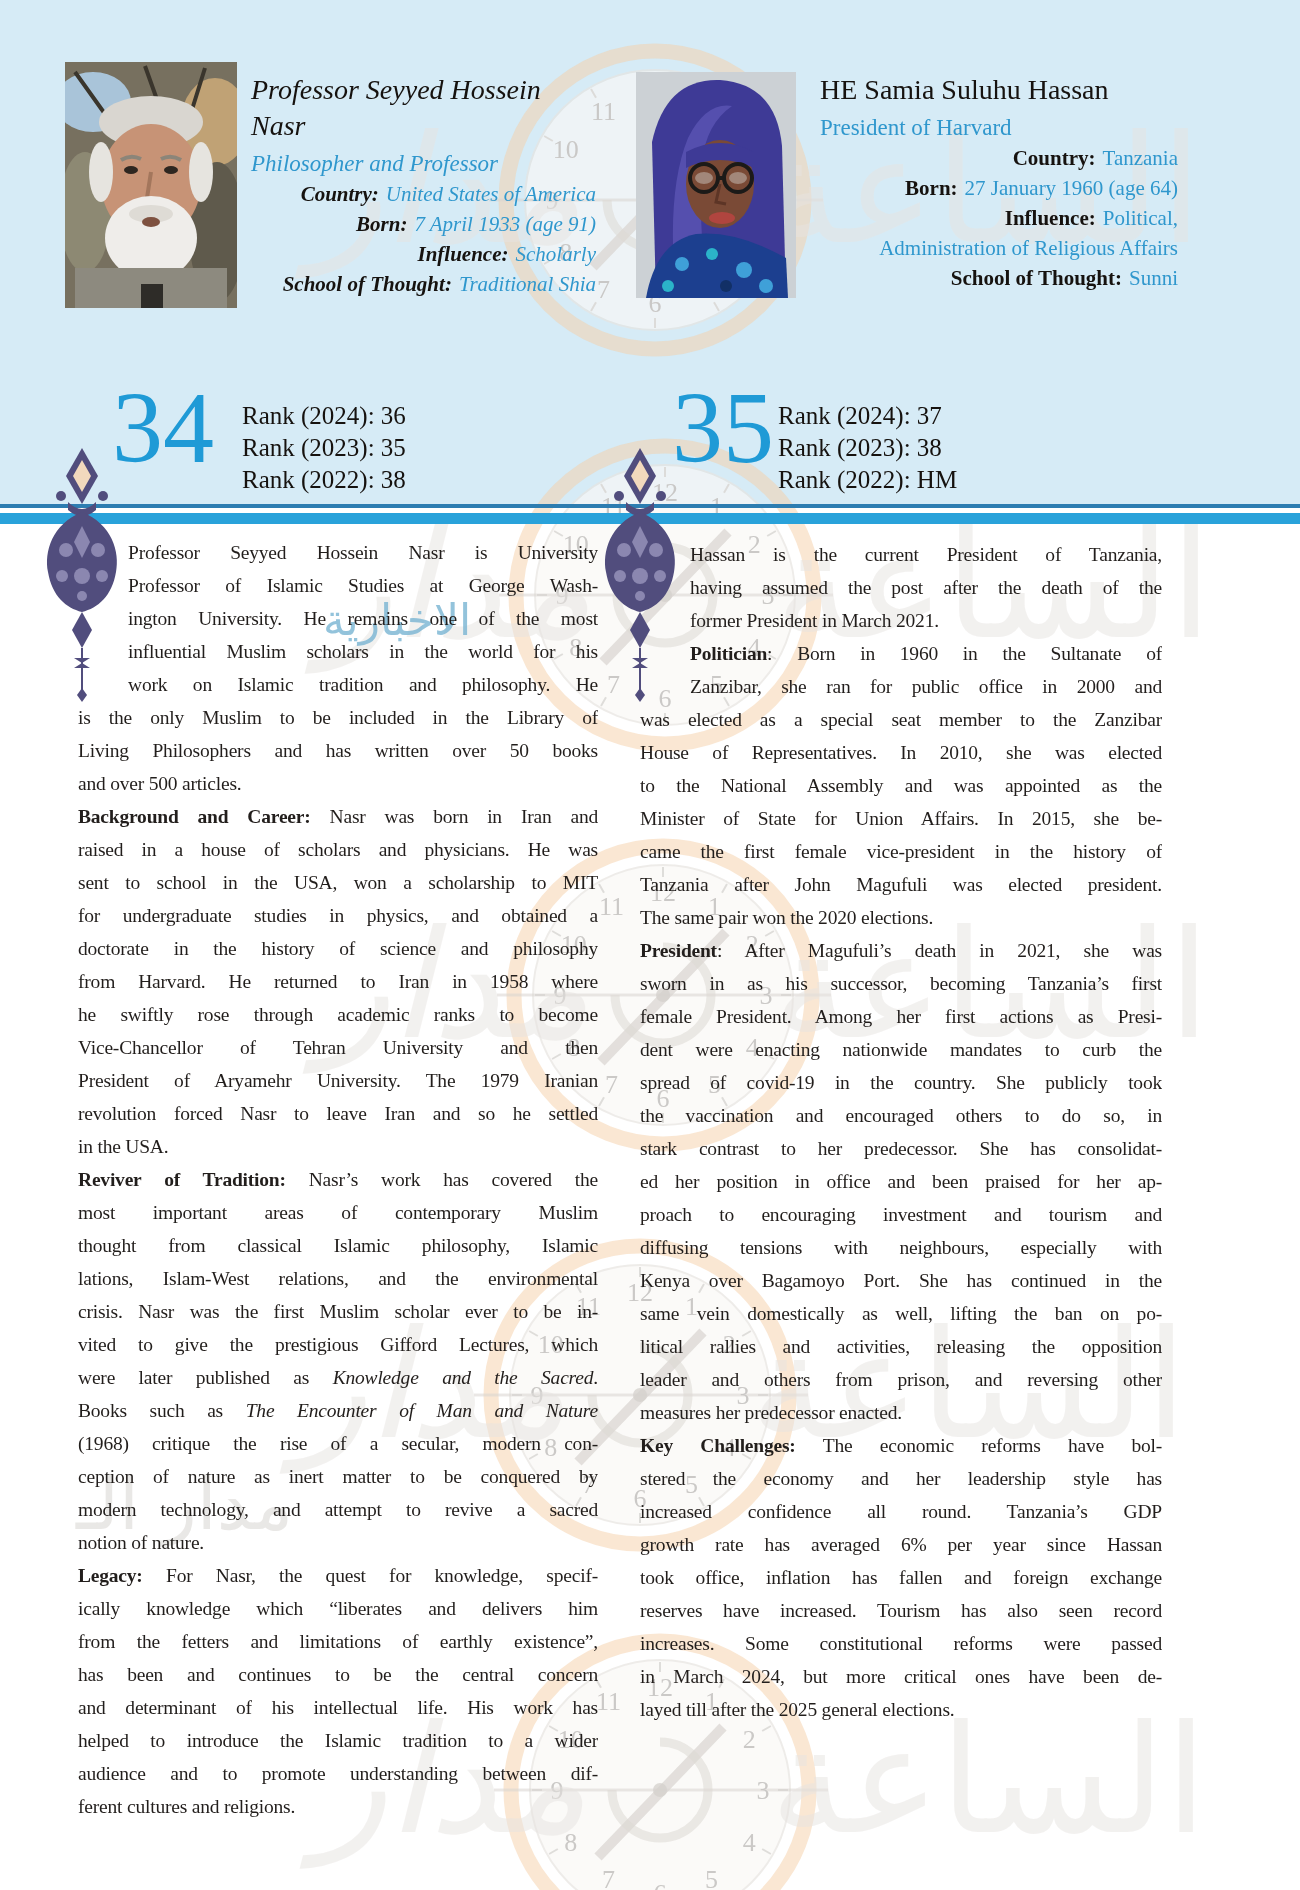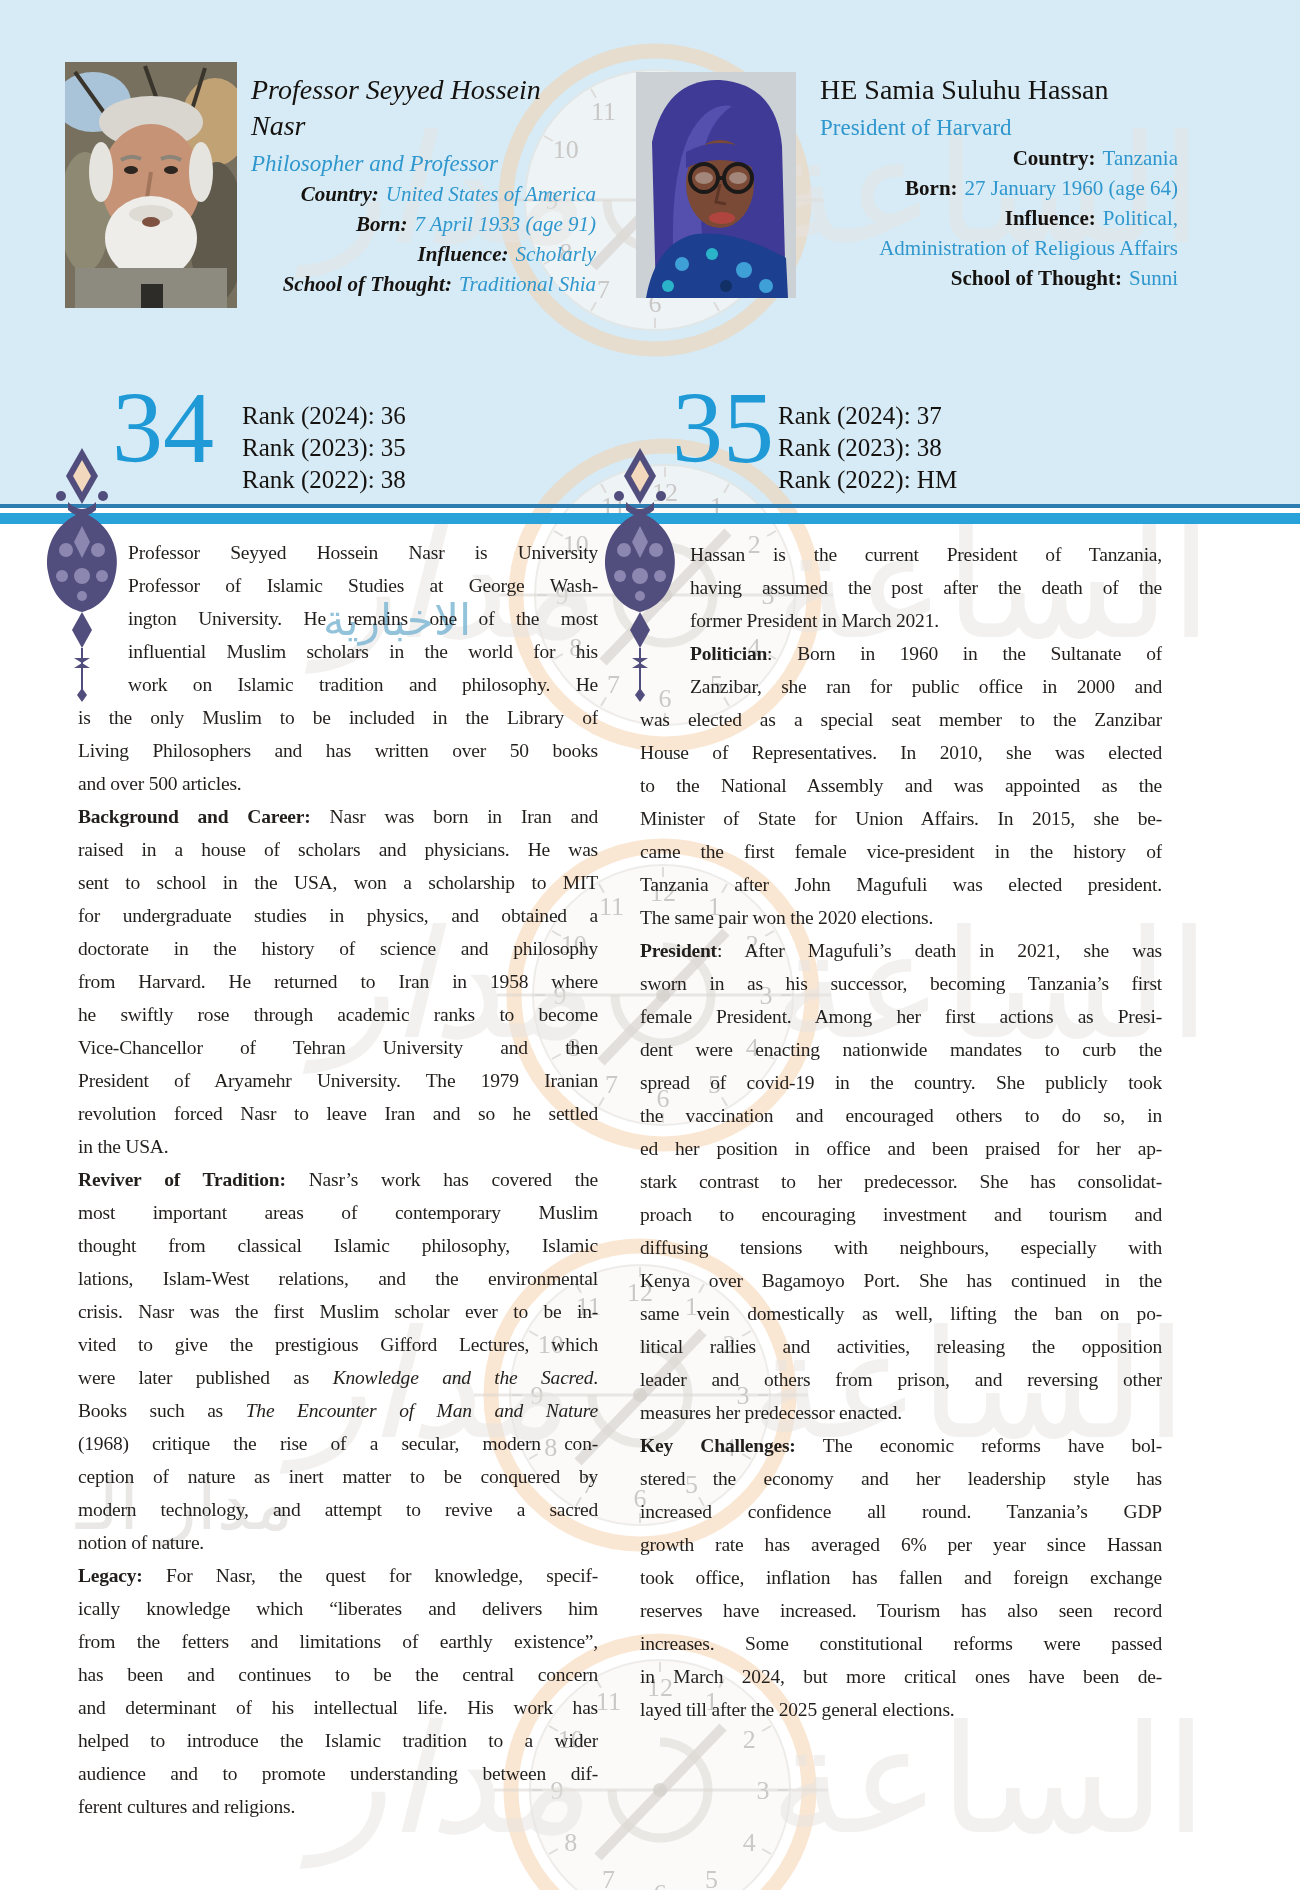--- a/index.html
+++ b/index.html
@@ -404,22 +404,22 @@
       <div class="bodyline"><span>Minister of State for Union Affairs. In 2015, she be-</span></div>
       <div class="bodyline"><span>came the first female vice-president in the history of</span></div>
       <div class="bodyline"><span>Tanzania after John Magufuli was elected president.</span></div>
       <div class="bodyline end"><span>The same pair won the 2020 elections.</span></div>
       <div class="bodyline"><span class="b">President</span><span>: After Magufuli’s death in 2021, she was</span></div>
       <div class="bodyline"><span>sworn in as his successor, becoming Tanzania’s first</span></div>
       <div class="bodyline"><span>female President. Among her first actions as Presi-</span></div>
       <div class="bodyline"><span>dent were enacting nationwide mandates to curb the</span></div>
       <div class="bodyline"><span>spread of covid-19 in the country. She publicly took</span></div>
       <div class="bodyline"><span>the vaccination and encouraged others to do so, in</span></div>
+      <div class="bodyline"><span>stark contrast to her predecessor. She has consolidat-</span></div>
       <div class="bodyline"><span>ed her position in office and been praised for her ap-</span></div>
-      <div class="bodyline"><span>stark contrast to her predecessor. She has consolidat-</span></div>
       <div class="bodyline"><span>proach to encouraging investment and tourism and</span></div>
       <div class="bodyline"><span>diffusing tensions with neighbours, especially with</span></div>
       <div class="bodyline"><span>Kenya over Bagamoyo Port. She has continued in the</span></div>
       <div class="bodyline"><span>same vein domestically as well, lifting the ban on po-</span></div>
       <div class="bodyline"><span>litical rallies and activities, releasing the opposition</span></div>
       <div class="bodyline"><span>leader and others from prison, and reversing other</span></div>
       <div class="bodyline end"><span>measures her predecessor enacted.</span></div>
       <div class="bodyline"><span class="b">Key Challenges:</span><span> The economic reforms have bol-</span></div>
       <div class="bodyline"><span>stered the economy and her leadership style has</span></div>
       <div class="bodyline"><span>increased confidence all round. Tanzania’s GDP</span></div>

